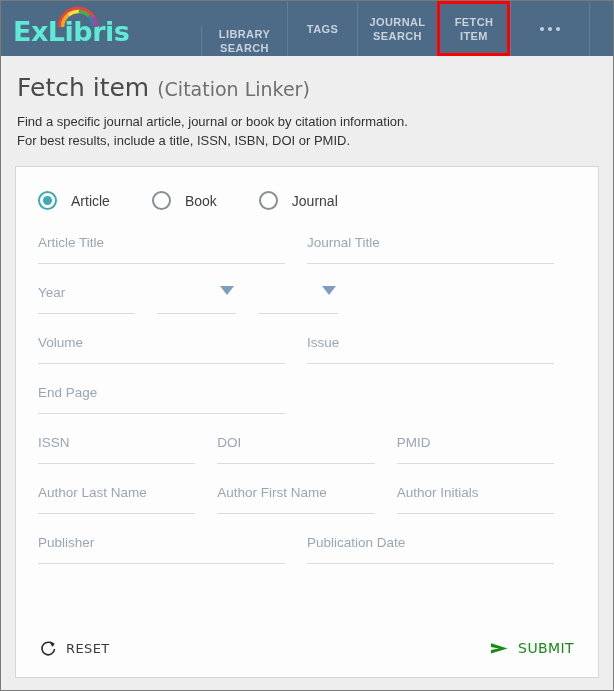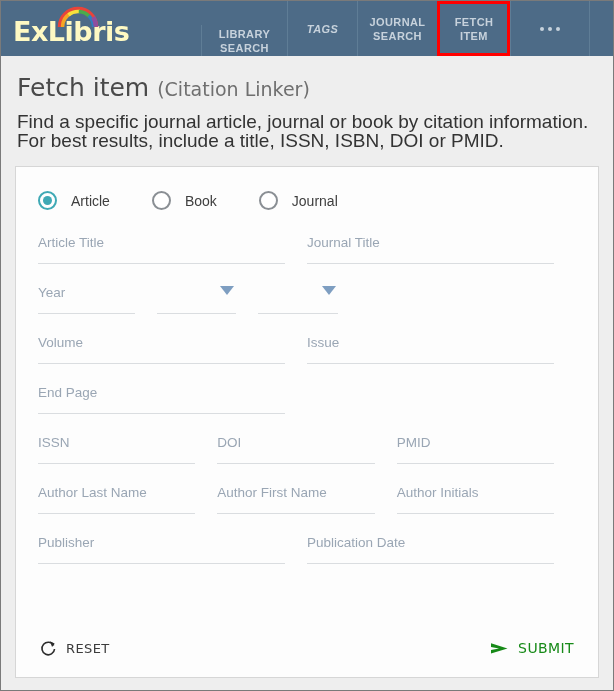--- a/index.html
+++ b/index.html
@@ -32,21 +32,21 @@
   .logo-wrap {
     width: 200px;
     display: flex;
     align-items: center;
     padding-left: 12px;
     position: relative;
   }
   .logo {
     position: relative;
     display: inline-block;
-    color: #fef9c3;
+    color: #5eead4;
     font-family: "DejaVu Sans", sans-serif;
     font-size: 27px;
     font-weight: 600;
     letter-spacing: -0.5px;
     line-height: 1;
     padding-top: 6px;
   }
   .logo-arc {
     position: absolute;
     left: 44px;
@@ -76,21 +76,21 @@
     cursor: pointer;
     white-space: pre-line;
   }
   .nav-item:last-child { border-right: 1px solid #5f7d96; }
   .nav-item.highlight {
     outline: 3px solid #ff0000;
     outline-offset: -3px;
     z-index: 3;
   }
   .nav-w-lib   { width: 86px; margin-top: 24px; }
-  .nav-w-tags  { width: 70px; font-style: italic; }
+  .nav-w-tags  { width: 70px; }
   .nav-w-jrnl  { width: 80px; }
   .nav-w-fetch { width: 73px; }
   .nav-w-more  { width: 80px; }
   .dots {
     display: flex;
     gap: 4px;
     align-items: center;
   }
   .dots i {
     display: block;
@@ -111,21 +111,21 @@
     color: #4a4a4a;
     font-weight: 400;
     margin: 0 0 10px 0;
     line-height: 1.1;
   }
   .page-title .sub {
     font-size: 19px;
     color: #6f6f6f;
   }
   .desc {
-    font-size: 19px;
+    font-size: 13px;
     color: #333333;
     line-height: 19px;
   }
 
   
   .card-area {
     background: #eeeeee;
     padding: 0 14px 14px 14px;
     height: 657px;
   }

